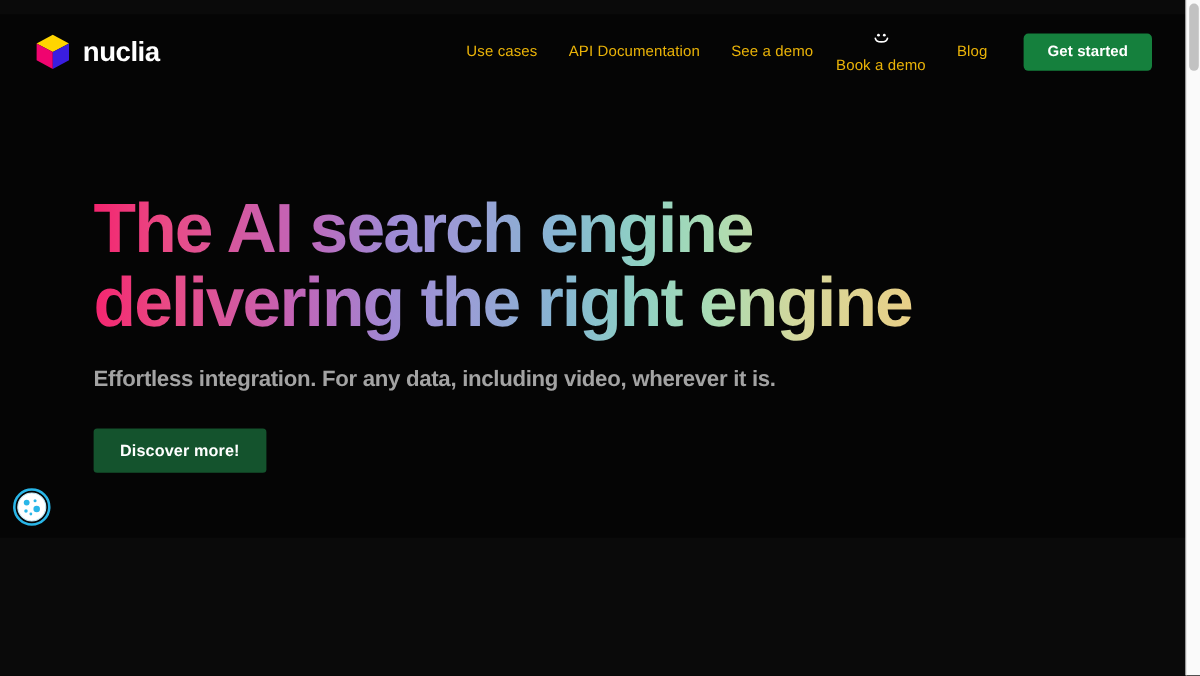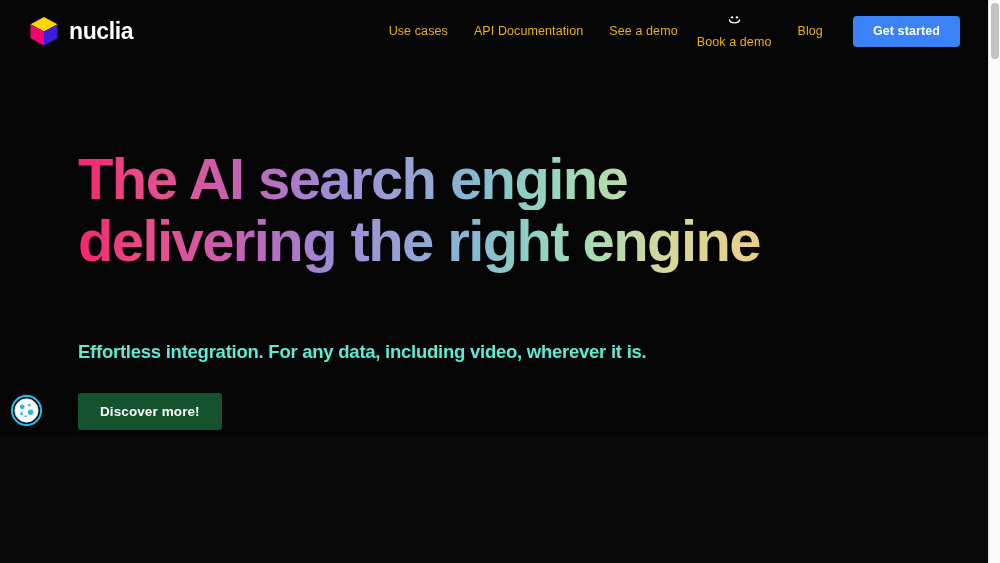--- a/index.html
+++ b/index.html
@@ -13,21 +13,21 @@
 
   body {
     font-family: "Liberation Sans", sans-serif;
     color: #ffffff;
     position: relative;
   }
 
   
   .page {
     position: absolute;
-    top: 0; left: 0;
+    top: 12px; left: 0;
     width: 988px;
     height: 436px;
     background: #050505;
     overflow: hidden;
   }
 
   
   .header {
     position: absolute;
     top: 0; left: 0;
@@ -84,21 +84,21 @@
 
   .smiley-icon {
     width: 15px;
     height: 15px;
     display: block;
     flex: 0 0 auto;
   }
 
   .cta-btn {
     margin-left: 17px;
-    background: #3b82f6;
+    background: #15803d;
     color: #ffffff;
     font-size: 12.5px;
     font-weight: 700;
     border: none;
     border-radius: 4px;
     padding: 0 20px;
     height: 31px;
     line-height: 31px;
     cursor: pointer;
     font-family: inherit;
@@ -142,25 +142,25 @@
     color: transparent;
     -webkit-text-fill-color: transparent;
     width: fit-content;
   }
 
   .headline .gline.l1 { background-size: 780px 100%; }
   .headline .gline.l2 { background-size: 780px 100%; }
   .headline .gline.l3 { background-size: 780px 100%; }
 
   .subhead {
-    margin-top: 68px;
+    margin-top: 20px;
     font-size: 18.5px;
     font-weight: 700;
     letter-spacing: -0.25px;
-    color: #5eead4;
+    color: #a3a3a3;
   }
 
   .discover-btn {
     margin-top: 30px;
     display: inline-block;
     background: #14532d;
     color: #ffffff;
     font-size: 13.5px;
     font-weight: 700;
     border: none;

